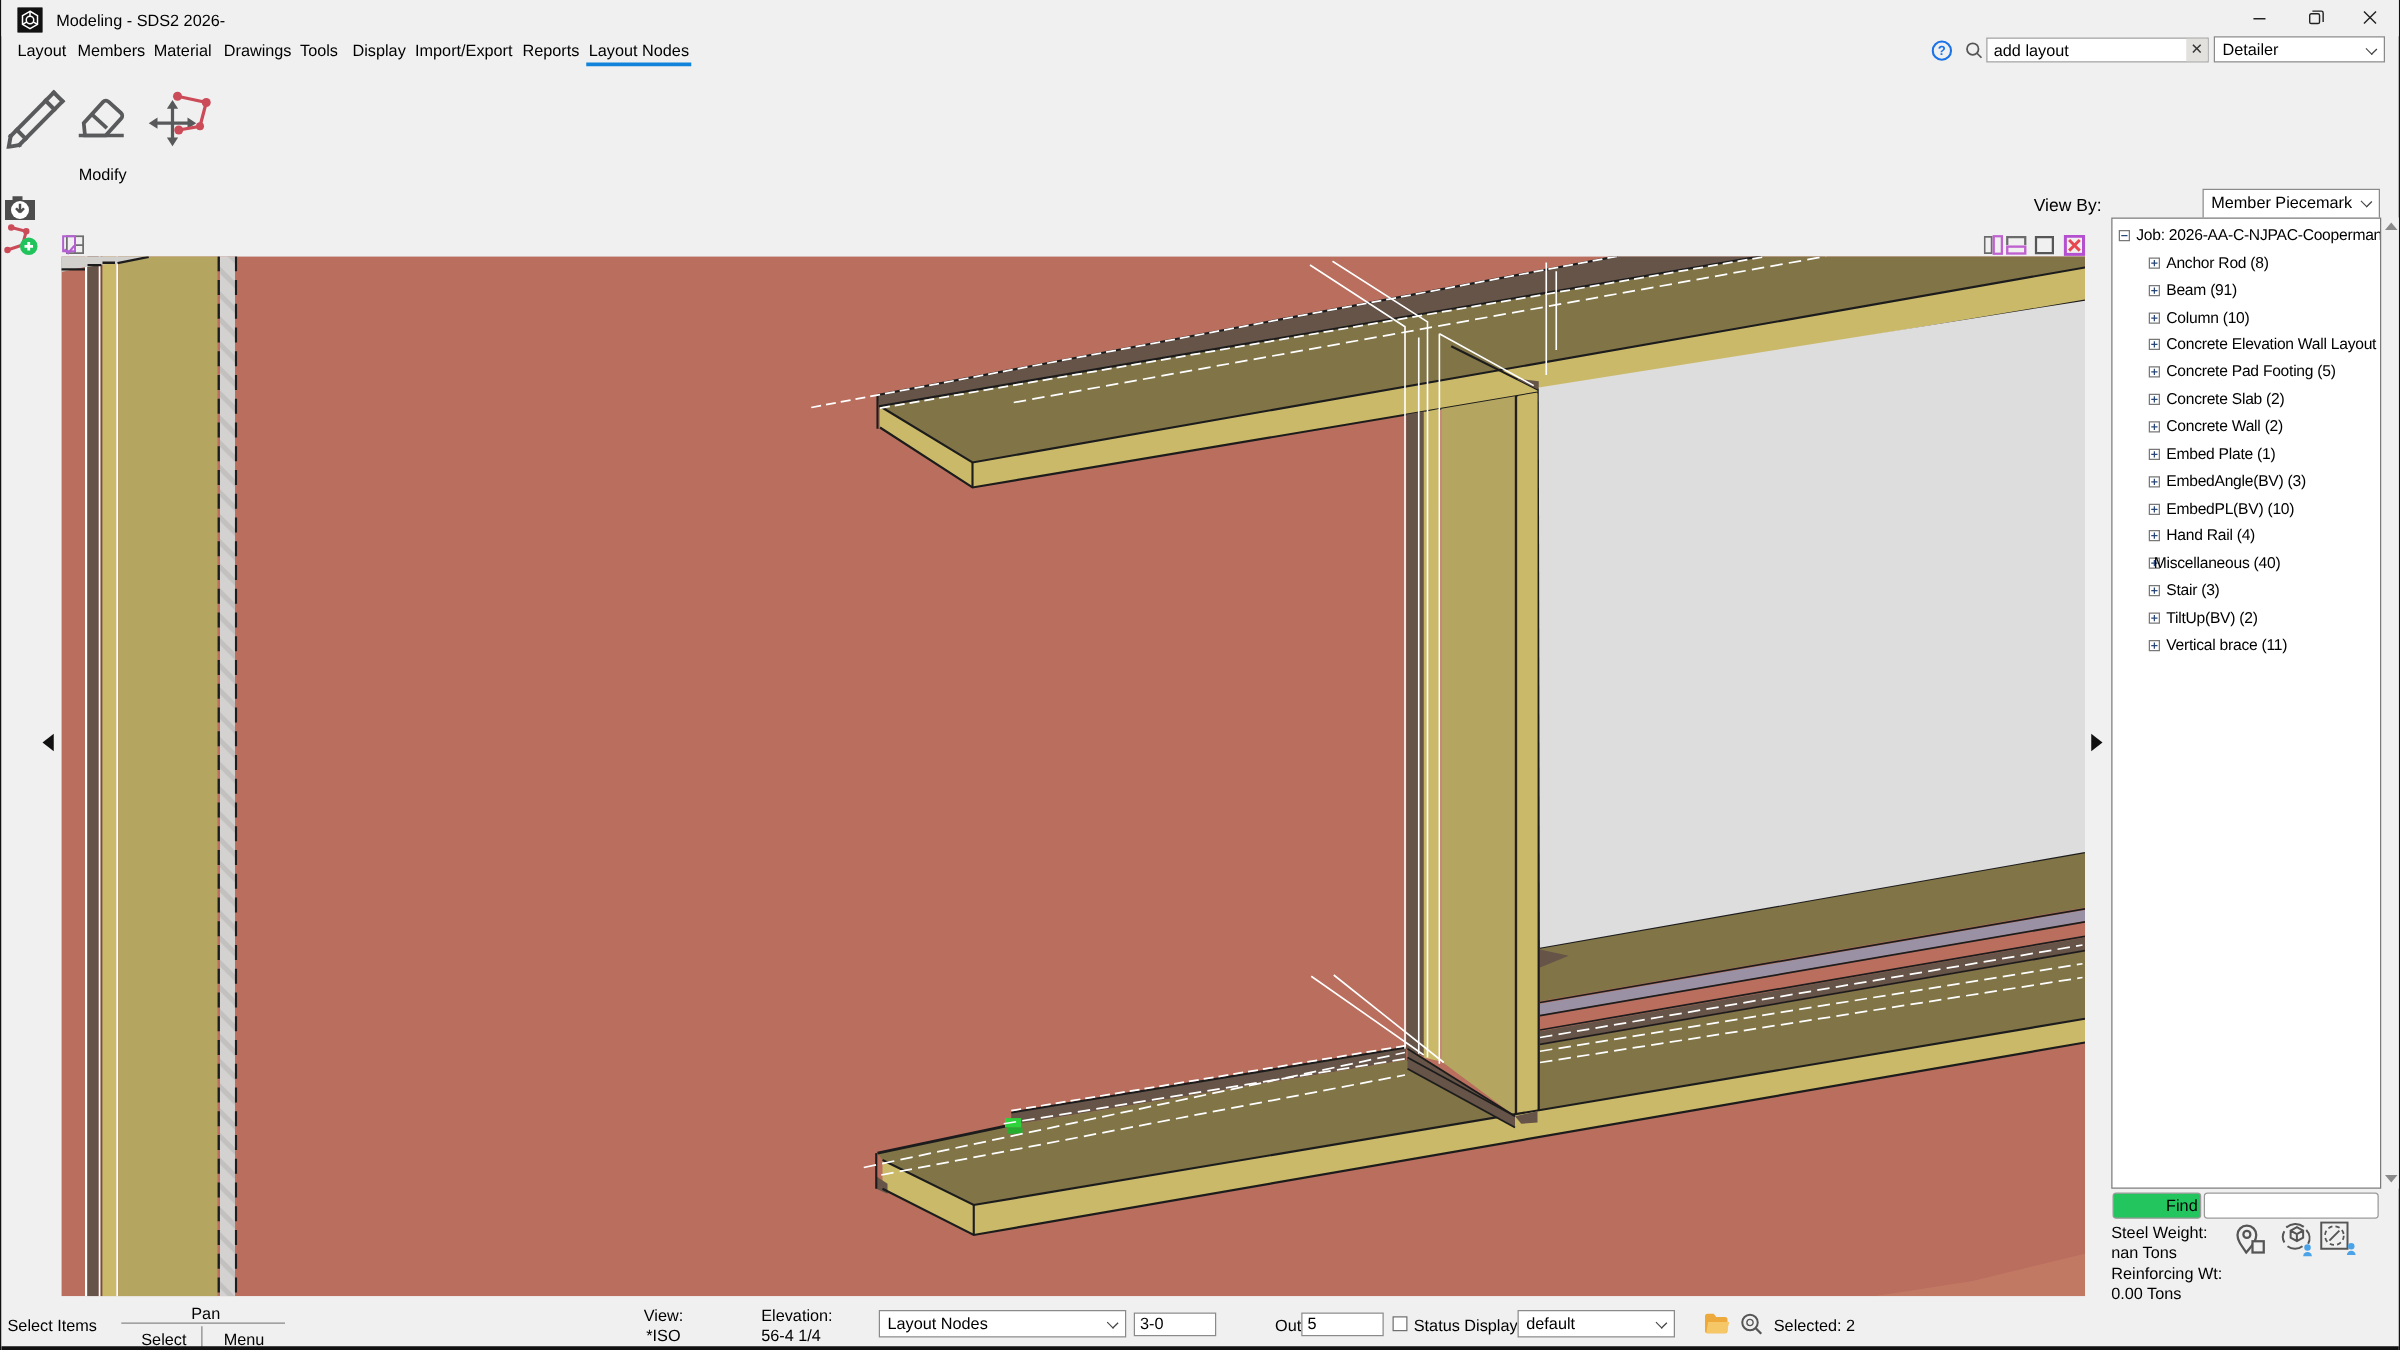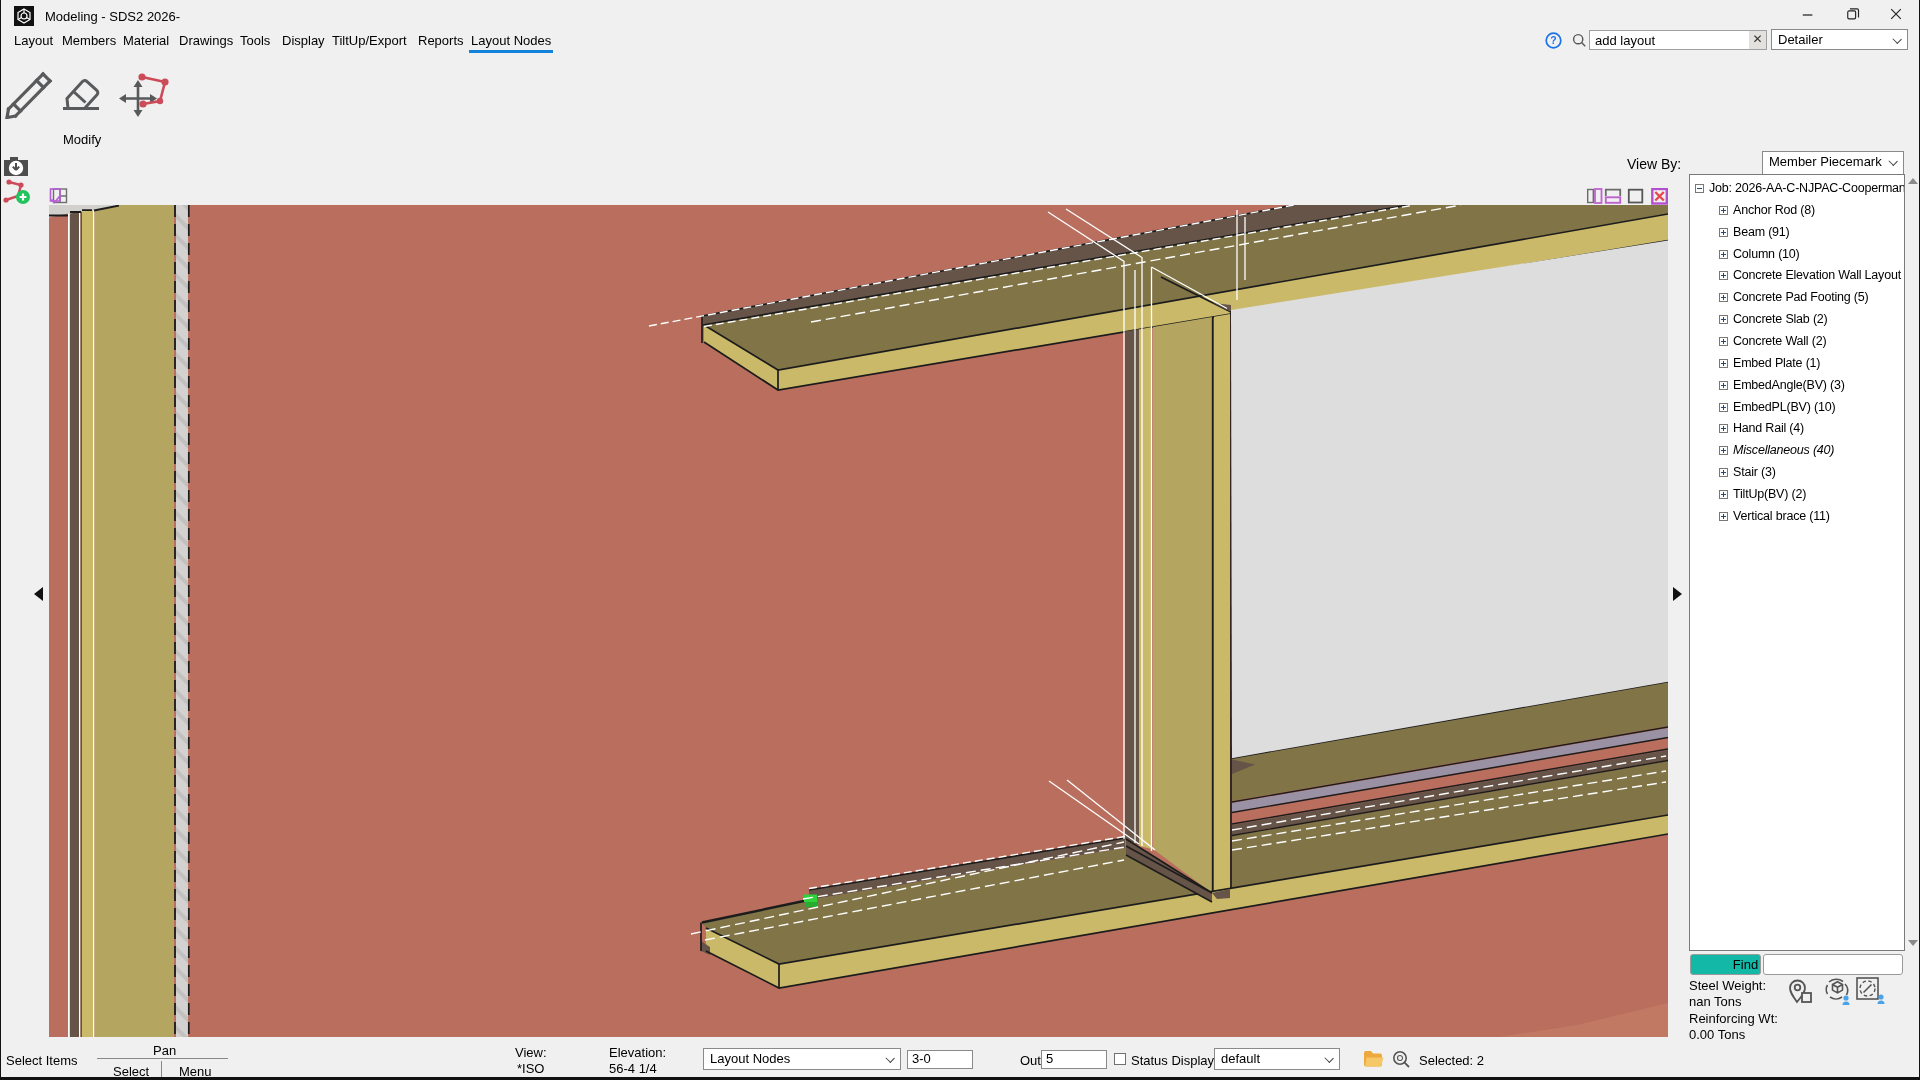--- a/index.html
+++ b/index.html
@@ -27,21 +27,21 @@
 .combo .txt { position:absolute; left:6px; top:2px; white-space:nowrap; }
 .combo .chev { position:absolute; right:6px; top:6px; width:8px; height:8px; }
 .combo .chev:before { content:""; position:absolute; left:0; top:0; width:6px; height:6px; border-right:1.6px solid #444; border-bottom:1.6px solid #444; transform:rotate(45deg) scale(1,0.9); transform-origin:60% 60%; }
 #tree { position:absolute; left:1688px; top:174px; width:216px; height:777px; background:#fff; border:1px solid #7a7a7a; overflow:hidden; }
 .titem { position:absolute; font-size:12.5px; letter-spacing:-0.2px; color:#000; white-space:nowrap; }
 .pbox { position:absolute; width:9px; height:9px; border:1px solid #787878; background:#fff; }
 .pbox:before { content:""; position:absolute; left:1px; right:1px; top:3px; height:1px; background:#27467a; }
 .pbox.plus:after { content:""; position:absolute; top:1px; bottom:1px; left:3px; width:1px; background:#27467a; }
 #sbar { position:absolute; left:1905px; top:174px; width:14px; height:777px; background:#f0f0f0; }
 .findrow { position:absolute; top:954px; height:21px; }
-#findbtn { left:1689px; width:71px; background:#14b8a6; border:1px solid #9a9a9a; border-radius:3px; font-size:13px; text-align:center; line-height:19px;padding-left:40px; }
+#findbtn { left:1689px; width:71px; background:#22c55e; border:1px solid #9a9a9a; border-radius:3px; font-size:13px; text-align:center; line-height:19px;padding-left:40px; }
 #findinp { left:1762px; width:140px; background:#fff; border:1px solid #9a9a9a; border-radius:3px; }
 .wtxt { position:absolute; left:1688px; font-size:13px; color:#000; }
 
 .sb { position:absolute; font-size:13px; color:#000; }
 .inp { position:absolute; background:#fff; border:1px solid #8a8a8a; font-size:13px; padding-left:4px; }
 .cb { position:absolute; width:12px; height:12px; border:1px solid #707070; background:#fff; }
 #bottomstrip { position:absolute; left:0; top:1077px; width:1920px; height:3px; background:#111; }
 
 #vp { position:absolute; left:48px; top:205px; width:1619px; height:832px; overflow:hidden; }
 .arrow { position:absolute; width:0; height:0; }
@@ -71,21 +71,21 @@
 <svg class="winbtn" style="left:1888px;top:7px" width="16" height="16" viewBox="0 0 16 16">
     <path d="M2.5 2.5l11 11M13.5 2.5l-11 11" stroke="#222" stroke-width="1.3"></path>
   </svg>
 
 <div class="menuitem" style="left:13px">Layout</div>
 <div class="menuitem" style="left:61px">Members</div>
 <div class="menuitem" style="left:122px">Material</div>
 <div class="menuitem" style="left:178px">Drawings</div>
 <div class="menuitem" style="left:239px">Tools</div>
 <div class="menuitem" style="left:281px">Display</div>
-<div class="menuitem" style="left:331px">TiltUp/Export</div>
+<div class="menuitem" style="left:331px">Import/Export</div>
 <div class="menuitem" style="left:417px">Reports</div>
 <div id="mactive" style="left:470px">Layout Nodes</div>
 
 <svg class="abs" style="left:1544px;top:32px" width="17" height="17" viewBox="0 0 17 17">
     <circle cx="8.5" cy="8.5" r="7.3" fill="none" stroke="#1a73e8" stroke-width="1.7"></circle>
     <text x="8.5" y="12.2" font-size="10.5" font-weight="bold" fill="#1a73e8" text-anchor="middle" font-family="Liberation Sans">?</text>
   </svg>
 <svg class="abs" style="left:1571px;top:33px" width="15" height="15" viewBox="0 0 15 15">
     <circle cx="6.2" cy="6.2" r="4.6" fill="none" stroke="#555" stroke-width="1.4"></circle>
     <path d="M9.6 9.6l3.6 3.6" stroke="#555" stroke-width="1.4"></path>
@@ -188,21 +188,21 @@
     <div class="titem" style="left: 43px; top: 159px;">Concrete Wall (2)</div>
     <div class="pbox plus" style="left: 29px; top: 184px;"></div>
     <div class="titem" style="left: 43px; top: 181px;">Embed Plate (1)</div>
     <div class="pbox plus" style="left: 29px; top: 206px;"></div>
     <div class="titem" style="left: 43px; top: 203px;">EmbedAngle(BV) (3)</div>
     <div class="pbox plus" style="left: 29px; top: 228px;"></div>
     <div class="titem" style="left: 43px; top: 225px;">EmbedPL(BV) (10)</div>
     <div class="pbox plus" style="left: 29px; top: 249px;"></div>
     <div class="titem" style="left: 43px; top: 246px;">Hand Rail (4)</div>
     <div class="pbox plus" style="left: 29px; top: 271px;"></div>
-    <div class="titem" style="left: 43px; top: 268px; font-style: italic;">Miscellaneous (40)</div>
+    <div class="titem" style="left: 33px; top: 268px;">Miscellaneous (40)</div>
     <div class="pbox plus" style="left: 29px; top: 293px;"></div>
     <div class="titem" style="left: 43px; top: 290px;">Stair (3)</div>
     <div class="pbox plus" style="left: 29px; top: 315px;"></div>
     <div class="titem" style="left: 43px; top: 312px;">TiltUp(BV) (2)</div>
     <div class="pbox plus" style="left: 29px; top: 337px;"></div>
     <div class="titem" style="left: 43px; top: 334px;">Vertical brace (11)</div>
   </div>
 <div id="sbar">
  <div class="abs" style="left:2px;top:4px;width:0;height:0;border-left:5px solid transparent;border-right:5px solid transparent;border-bottom:6px solid #8a8a8a"></div>
  <div class="abs" style="left:2px;top:766px;width:0;height:0;border-left:5px solid transparent;border-right:5px solid transparent;border-top:6px solid #8a8a8a"></div>

